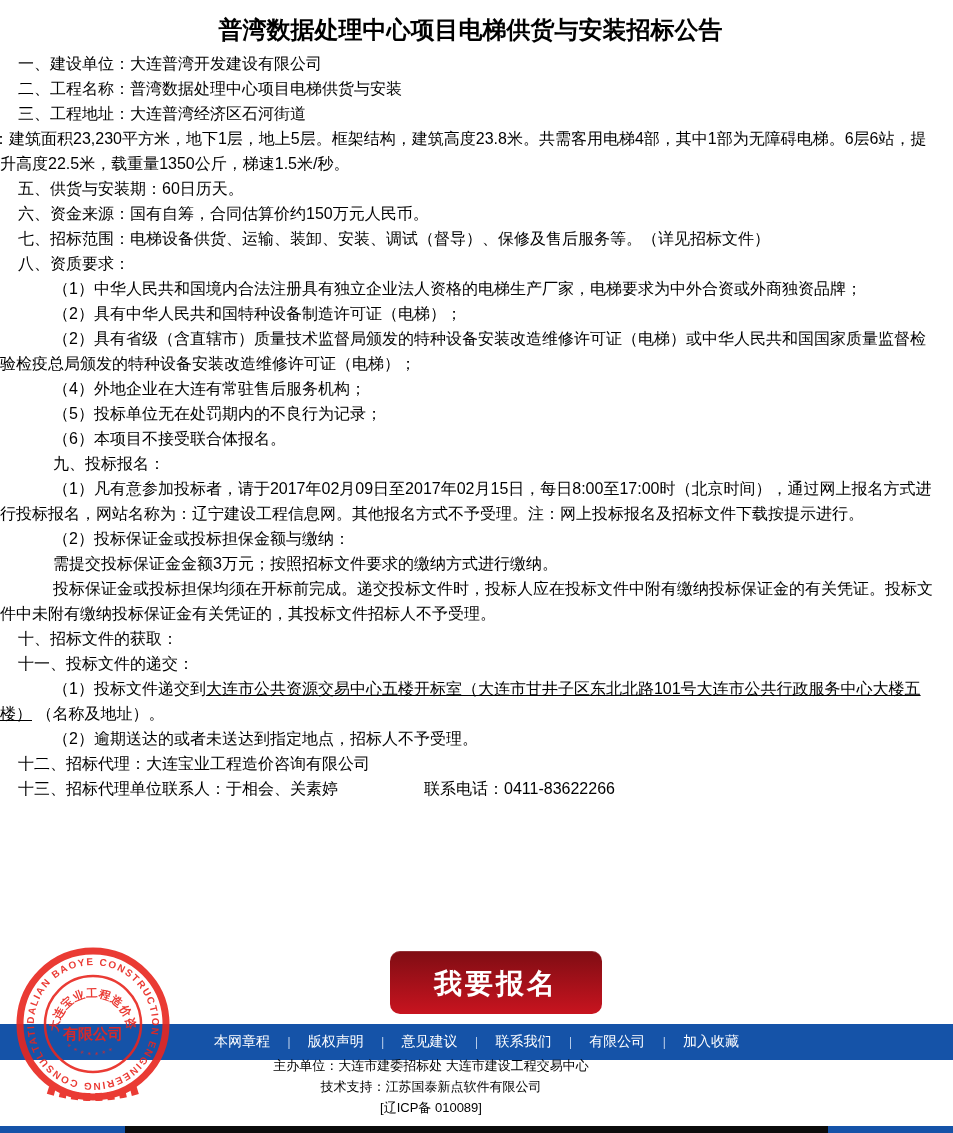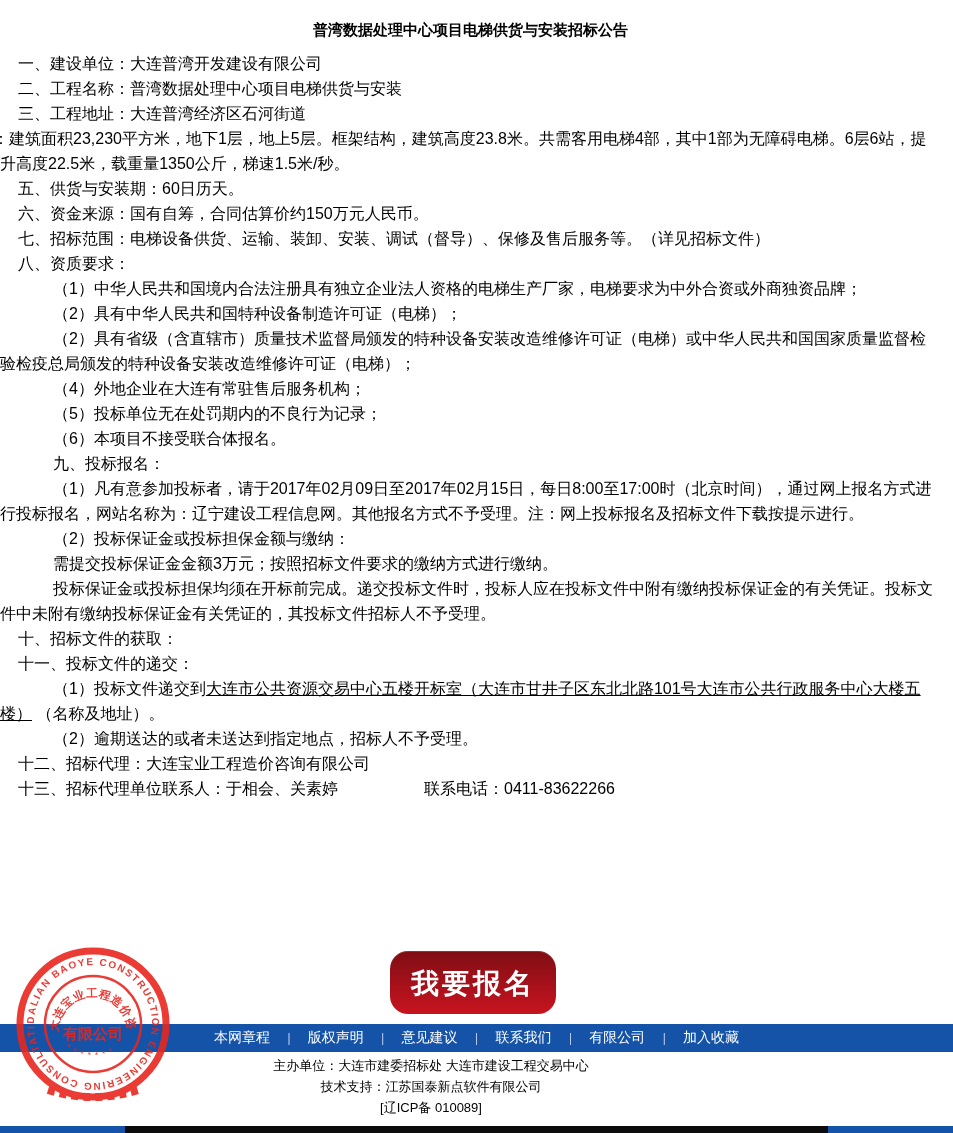--- a/index.html
+++ b/index.html
@@ -2,39 +2,39 @@
 <html><head>
 <meta charset="utf-8">
 <style>
   html,body { margin:0; padding:0; background:#fff; }
   body { font-family:"Liberation Sans","DejaVu Sans",sans-serif; }
   .page { position:relative; width:953px; height:1133px; background:#fff; overflow:hidden; }
 
   
   .doc { position:absolute; top:0; left:0; width:941px; padding-right:12px;
          font-size:16px; line-height:25px; color:#000; }
-  .doc-title { font-size:15px; font-weight:bold; text-align:center;
+  .doc-title { font-size:24px; font-weight:bold; text-align:center;
                margin:17px 0 8px 0; line-height:26px; color:#000; }
   .doc p { margin:0; padding:0; }
   .p1 { text-indent:18px; }
   .p2 { text-indent:53px; }
   .hang { padding-left:121px; text-indent:-103px; }
   .addr-underline { text-decoration:underline; }
   .phone-span { display:inline-block; margin-left:68px; }
 
   
-  .signup-button { position:absolute; left:390px; top:951px; width:166px; height:63px;
-      border:none; border-radius:18px; cursor:pointer;
+  .signup-button { position:absolute; left:390px; top:951px; width:212px; height:63px;
+      border:none; border-radius:10px; cursor:pointer;
       background:linear-gradient(180deg,#7f0d13 0%,#a01019 45%,#c8141f 100%);
       color:#fff; font-size:28px; font-weight:bold; letter-spacing:3px;
       text-align:center; line-height:63px; font-family:inherit;
       box-shadow:inset 0 1px 0 rgba(255,255,255,0.15); }
 
   
-  .footer-nav { position:absolute; left:0; top:1024px; width:953px; height:28px;
+  .footer-nav { position:absolute; left:0; top:1024px; width:953px; height:36px;
       background:#1553A8; color:#fff; font-size:14px;
       display:flex; align-items:center; justify-content:center; }
   .nav-item { margin:0 13px; cursor:pointer; white-space:nowrap; }
   .nav-sep { color:#e6eefb; font-size:12px; }
 
   
   .footer-info { position:absolute; left:0; top:1055px; width:862px;
       text-align:center; font-size:13px; line-height:21px; color:#000; }
 
   

